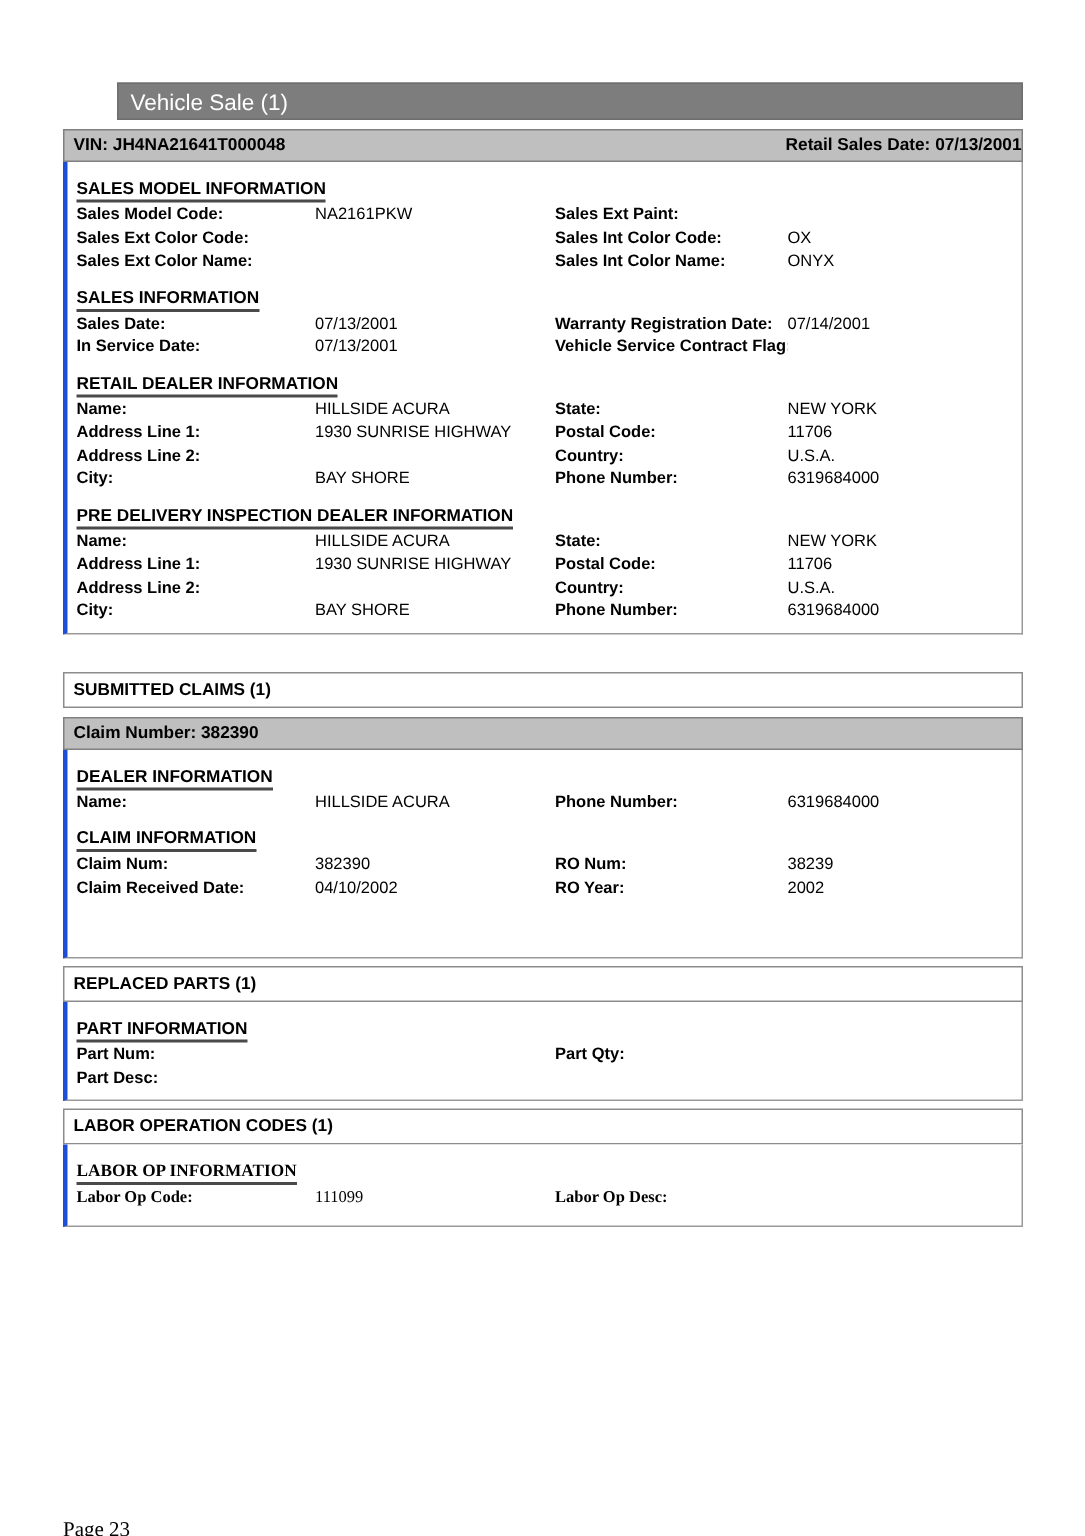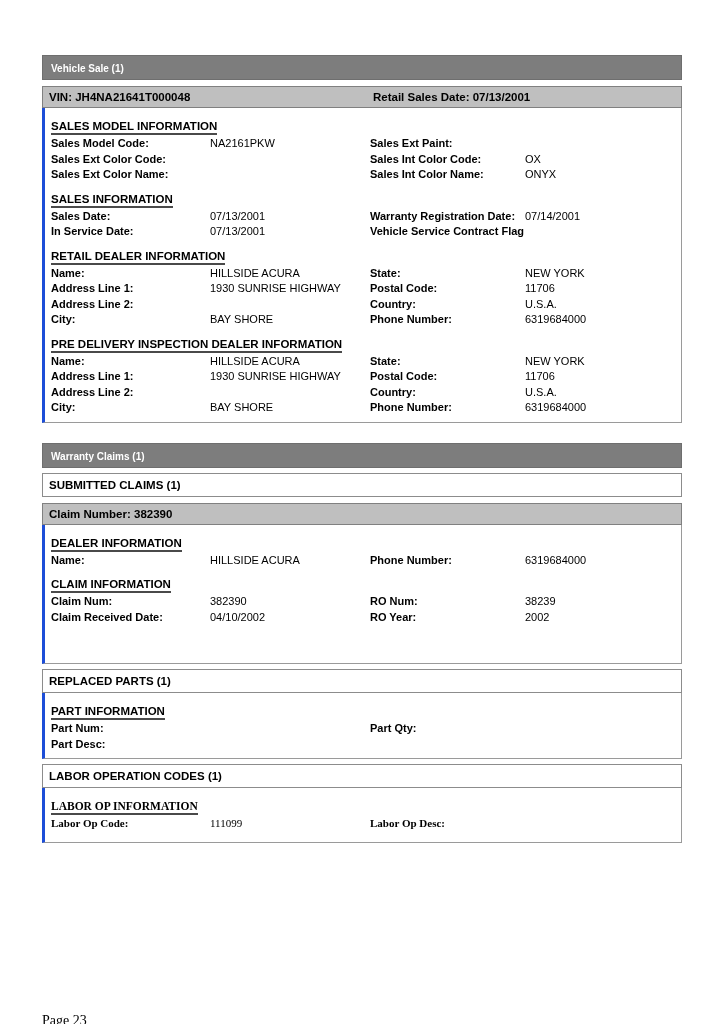--- a/index.html
+++ b/index.html
@@ -13,42 +13,43 @@
   .doc {
     position: absolute;
     left: 42px;
     top: 55px;
     width: 640px;
   }
   
   .title-bar {
     background: #7d7d7d;
     color: #ffffff;
-    font-weight: bold;
-    font-size: 10px;
+    font-weight: normal;
+    font-size: 15px;
     height: 25px;
     line-height: 25px;
     padding-left: 8px;
     border: 1px solid #6e6e6e;
+    margin-left: 36px;
   }
   .gap-s { height: 5px; }
   .gap-m { height: 6px; }
   .gap-l { height: 20px; }
   
   .kv-bar {
     background: #bfbfbf;
     border: 1px solid #808080;
     height: 22px;
     display: flex;
     align-items: center;
     font-weight: bold;
     font-size: 11.5px;
   }
   .kv-bar .kv-left { width: 330px; padding-left: 6px; }
-  .kv-bar .kv-right { flex: 1; }
+  .kv-bar .kv-right { flex: 1; text-align: right; }
   
   .white-bar {
     background: #ffffff;
     border: 1px solid #8c8c8c;
     height: 24px;
     line-height: 22px;
     font-weight: bold;
     font-size: 11.5px;
     padding-left: 6px;
   }
@@ -192,23 +193,20 @@
           <span class="cell label">City:</span>
           <span class="cell value">BAY SHORE</span>
           <span class="cell label">Phone Number:</span>
           <span class="cell value">6319684000</span>
         </div>
       </div>
     </div>
 
   <div class="gap-l"></div>
 
-  <div class="title-bar">
-    <span>Warranty Claims (1)</span>
-  </div>
   <div class="gap-s"></div>
   <div class="white-bar">
     <span>SUBMITTED CLAIMS (1)</span>
   </div>
   <div class="gap-m"></div>
   <div class="kv-bar">
     <span class="kv-left">Claim Number: 382390</span>
   </div>
   <div class="content-box claim-pad">
       <div class="section">

